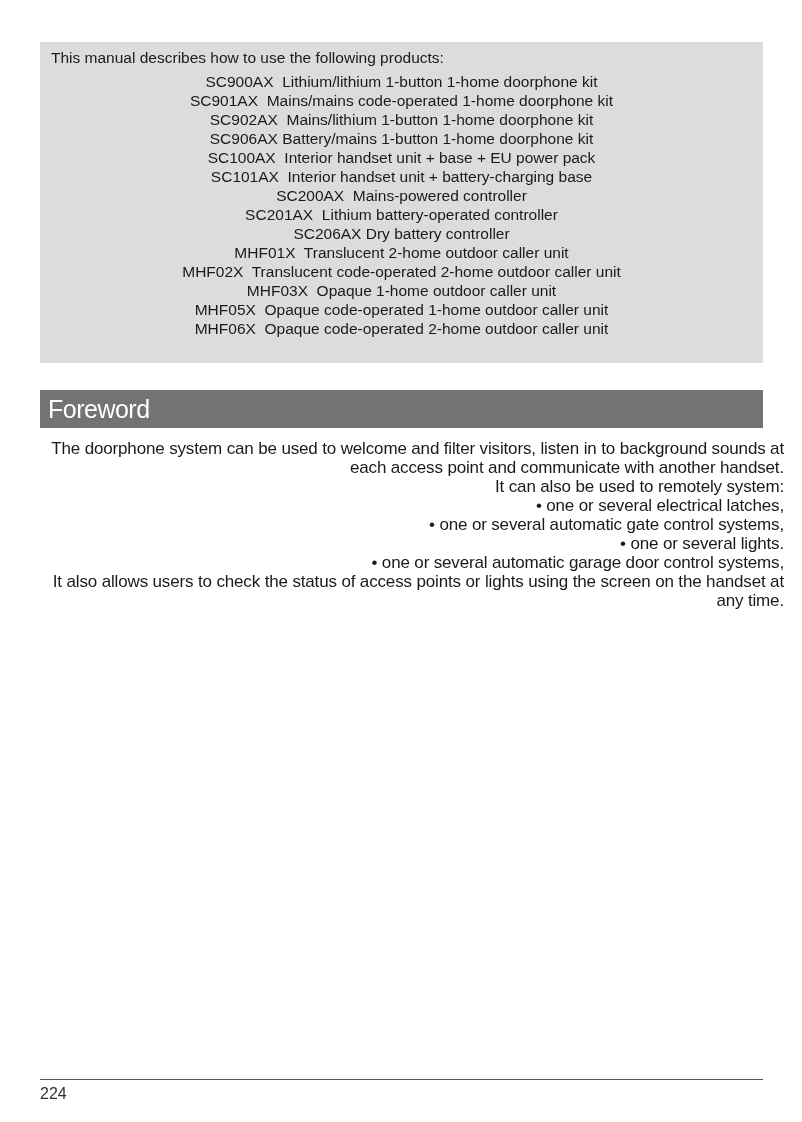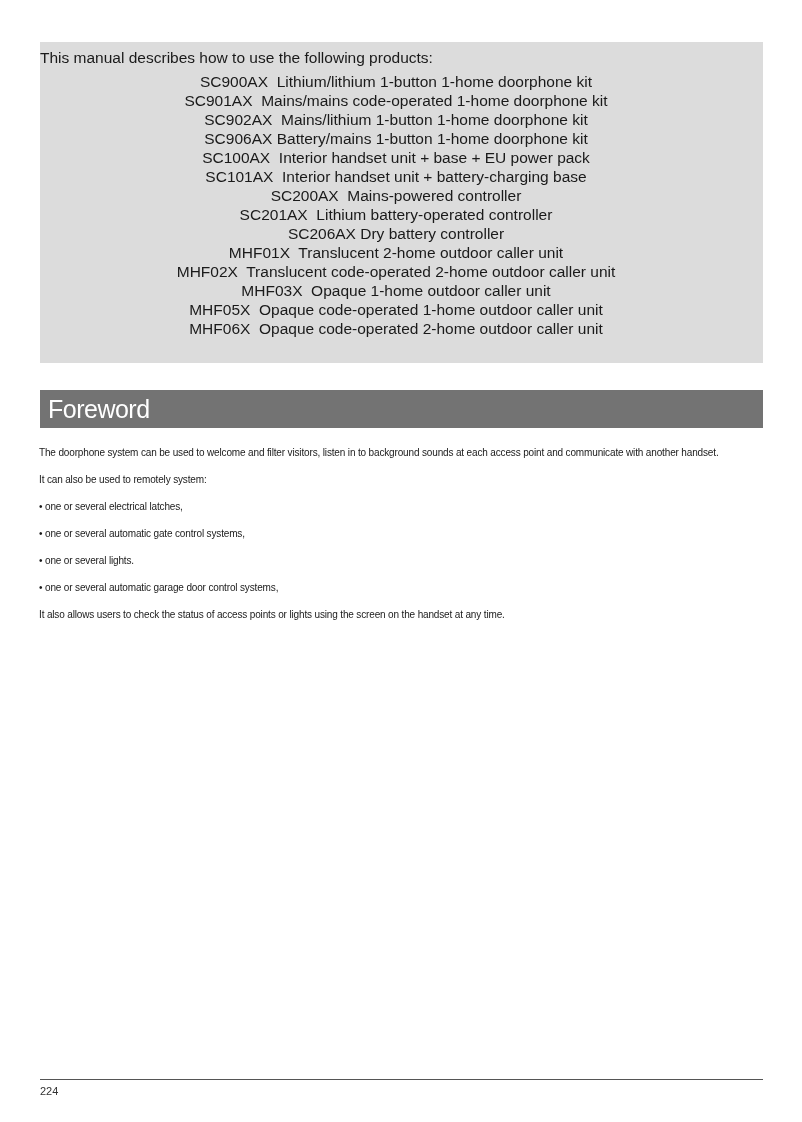--- a/index.html
+++ b/index.html
@@ -1,29 +1,29 @@
 <!DOCTYPE html>
 <html><head>
 <meta charset="utf-8">
 <style>
   html, body { margin:0; padding:0; background:#ffffff; }
   body { width:802px; height:1122px; position:relative; overflow:hidden;
          font-family:"Liberation Sans", sans-serif; color:#1a1a1a; }
   .products-box { position:absolute; left:40px; top:42px; width:723px; height:321px;
-                  background:#dcdcdc; box-sizing:border-box; padding:6px 11px 0 0; }
+                  background:#dcdcdc; box-sizing:border-box; padding:6px 11px 0 11px; }
   .products-intro { font-size:15.5px; line-height:19px; margin:0 0 5px 0; }
   .product-row { font-size:15.5px; line-height:19px; white-space:pre;text-align:center; }
   .section-bar { position:absolute; left:40px; top:390px; width:723px; height:38px;
                  background:#737373; box-sizing:border-box; padding-left:8px; }
   .section-title { color:#ffffff; font-size:25px; line-height:38px; letter-spacing:-0.5px; }
-  .body-text { position:absolute; left:39px; top:439px; width:745px; font-size:10px;
-               line-height:27px; letter-spacing:-0.15px; }
+  .body-text { position:absolute; left:39px; top:439px; width:745px; font-size:17px;
+               line-height:19px; letter-spacing:-0.15px;text-align:right; }
   .body-text p { margin:0; }
   .footer-rule { position:absolute; left:40px; top:1079px; width:723px; height:1px; background:#555; }
-  .page-number { position:absolute; left:40px; top:1085px; font-size:11px; color:#333; }
+  .page-number { position:absolute; left:40px; top:1085px; font-size:16px; color:#333; }
 </style>
 </head>
 <body>
 
 <div class="products-box">
   <p class="products-intro">This manual describes how to use the following products:</p>
   <div id="product-list">
       <div class="product-row"><span>SC900AX</span><span>  </span><span>Lithium/lithium 1-button 1-home doorphone kit</span></div>
       <div class="product-row"><span>SC901AX</span><span>  </span><span>Mains/mains code-operated 1-home doorphone kit</span></div>
       <div class="product-row"><span>SC902AX</span><span>  </span><span>Mains/lithium 1-button 1-home doorphone kit</span></div>

